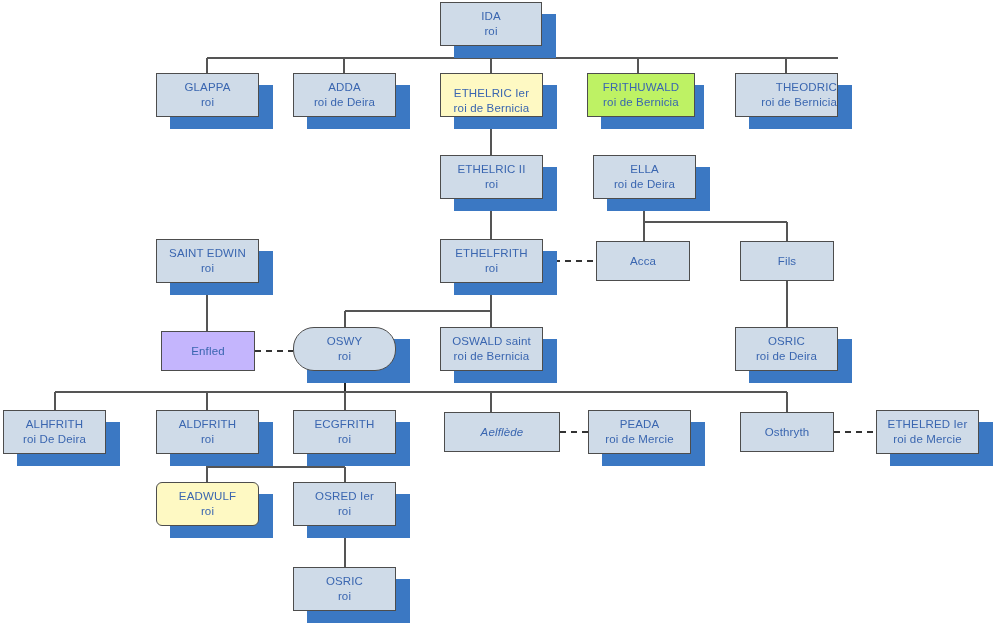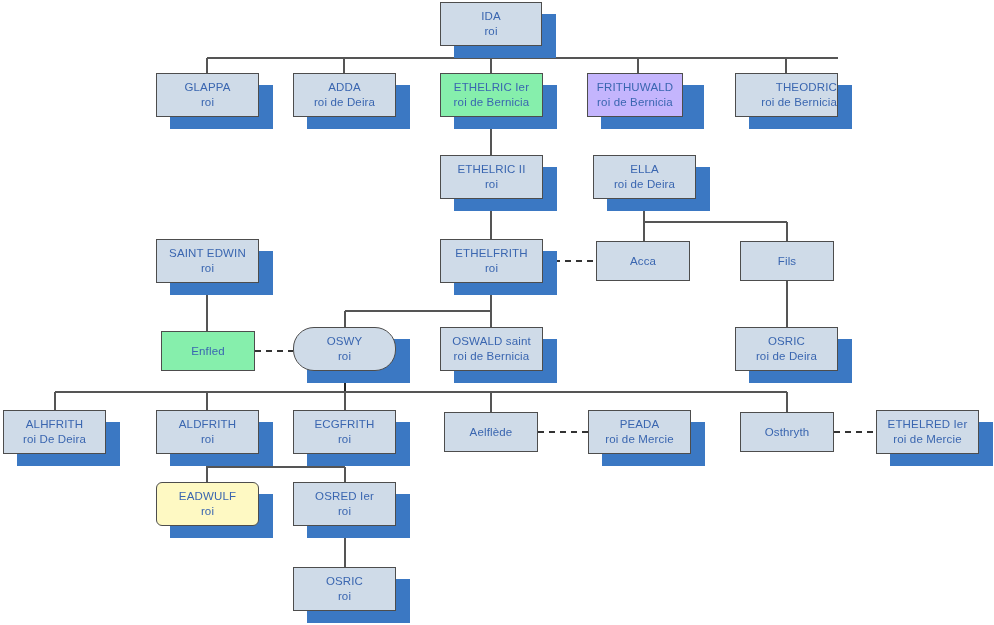--- a/index.html
+++ b/index.html
@@ -126,25 +126,25 @@
         <span class="l2">roi</span>
       </div>
       <div class="node" style="left: 156px; top: 73px; width: 103px; height: 44px; background: rgb(207, 219, 232); border-color: rgb(77, 77, 77); color: rgb(58, 102, 176);">
         <span class="l1">GLAPPA</span>
         <span class="l2">roi</span>
       </div>
       <div class="node" style="left: 293px; top: 73px; width: 103px; height: 44px; background: rgb(207, 219, 232); border-color: rgb(77, 77, 77); color: rgb(58, 102, 176);">
         <span class="l1">ADDA</span>
         <span class="l2">roi de Deira</span>
       </div>
-      <div class="node" style="left: 440px; top: 73px; width: 103px; height: 44px; background: #86efac; border-color: rgb(77, 77, 77); color: rgb(58, 102, 176);">
+      <div class="node" style="left: 440px; top: 73px; width: 103px; height: 44px; background: #fef9c3; border-color: rgb(77, 77, 77); color: rgb(58, 102, 176); justify-content: flex-end;">
         <span class="l1">ETHELRIC Ier</span>
         <span class="l2">roi de Bernicia</span>
       </div>
-      <div class="node" style="left: 587px; top: 73px; width: 96px; height: 44px; background: #c4b5fd; border-color: rgb(77, 77, 77); color: rgb(58, 102, 176);">
+      <div class="node" style="left: 587px; top: 73px; width: 108px; height: 44px; background: #bef264; border-color: rgb(77, 77, 77); color: rgb(58, 102, 176);">
         <span class="l1">FRITHUWALD</span>
         <span class="l2">roi de Bernicia</span>
       </div>
       <div class="node" style="left: 735px; top: 73px; width: 103px; height: 44px; background: rgb(207, 219, 232); border-color: rgb(77, 77, 77); color: rgb(58, 102, 176); align-items: flex-end;">
         <span class="l1">THEODRIC</span>
         <span class="l2">roi de Bernicia</span>
       </div>
       <div class="node" style="left: 440px; top: 155px; width: 103px; height: 44px; background: rgb(207, 219, 232); border-color: rgb(77, 77, 77); color: rgb(58, 102, 176);">
         <span class="l1">ETHELRIC II</span>
         <span class="l2">roi</span>
@@ -160,21 +160,21 @@
       <div class="node" style="left: 440px; top: 239px; width: 103px; height: 44px; background: rgb(207, 219, 232); border-color: rgb(77, 77, 77); color: rgb(58, 102, 176);">
         <span class="l1">ETHELFRITH</span>
         <span class="l2">roi</span>
       </div>
       <div class="node" style="left: 596px; top: 241px; width: 94px; height: 40px; background: rgb(207, 219, 232); border-color: rgb(77, 77, 77); color: rgb(58, 102, 176);">
         <span class="l1">Acca</span>
       </div>
       <div class="node" style="left: 740px; top: 241px; width: 94px; height: 40px; background: rgb(207, 219, 232); border-color: rgb(77, 77, 77); color: rgb(58, 102, 176);">
         <span class="l1">Fils</span>
       </div>
-      <div class="node" style="left: 161px; top: 331px; width: 94px; height: 40px; background: #86efac; border-color: rgb(77, 77, 77); color: rgb(58, 102, 176);">
+      <div class="node" style="left: 161px; top: 331px; width: 94px; height: 40px; background: #c4b5fd; border-color: rgb(77, 77, 77); color: rgb(58, 102, 176);">
         <span class="l1">Enfled</span>
       </div>
       <div class="node" style="left: 293px; top: 327px; width: 103px; height: 44px; background: rgb(207, 219, 232); border-color: rgb(77, 77, 77); color: rgb(58, 102, 176); border-radius: 21px;">
         <span class="l1">OSWY</span>
         <span class="l2">roi</span>
       </div>
       <div class="node" style="left: 440px; top: 327px; width: 103px; height: 44px; background: rgb(207, 219, 232); border-color: rgb(77, 77, 77); color: rgb(58, 102, 176);">
         <span class="l1">OSWALD saint</span>
         <span class="l2">roi de Bernicia</span>
       </div>
@@ -187,21 +187,21 @@
         <span class="l2">roi De Deira</span>
       </div>
       <div class="node" style="left: 156px; top: 410px; width: 103px; height: 44px; background: rgb(207, 219, 232); border-color: rgb(77, 77, 77); color: rgb(58, 102, 176);">
         <span class="l1">ALDFRITH</span>
         <span class="l2">roi</span>
       </div>
       <div class="node" style="left: 293px; top: 410px; width: 103px; height: 44px; background: rgb(207, 219, 232); border-color: rgb(77, 77, 77); color: rgb(58, 102, 176);">
         <span class="l1">ECGFRITH</span>
         <span class="l2">roi</span>
       </div>
-      <div class="node" style="left: 444px; top: 412px; width: 94px; height: 40px; background: rgb(207, 219, 232); border-color: rgb(77, 77, 77); color: rgb(58, 102, 176);">
+      <div class="node" style="left: 444px; top: 412px; width: 116px; height: 40px; background: rgb(207, 219, 232); border-color: rgb(77, 77, 77); color: rgb(58, 102, 176); font-style: italic;">
         <span class="l1">Aelflède</span>
       </div>
       <div class="node" style="left: 588px; top: 410px; width: 103px; height: 44px; background: rgb(207, 219, 232); border-color: rgb(77, 77, 77); color: rgb(58, 102, 176);">
         <span class="l1">PEADA</span>
         <span class="l2">roi de Mercie</span>
       </div>
       <div class="node" style="left: 740px; top: 412px; width: 94px; height: 40px; background: rgb(207, 219, 232); border-color: rgb(77, 77, 77); color: rgb(58, 102, 176); justify-content: center;">
         <span class="l1">Osthryth</span>
       </div>
       <div class="node" style="left: 876px; top: 410px; width: 103px; height: 44px; background: rgb(207, 219, 232); border-color: rgb(77, 77, 77); color: rgb(58, 102, 176);">

